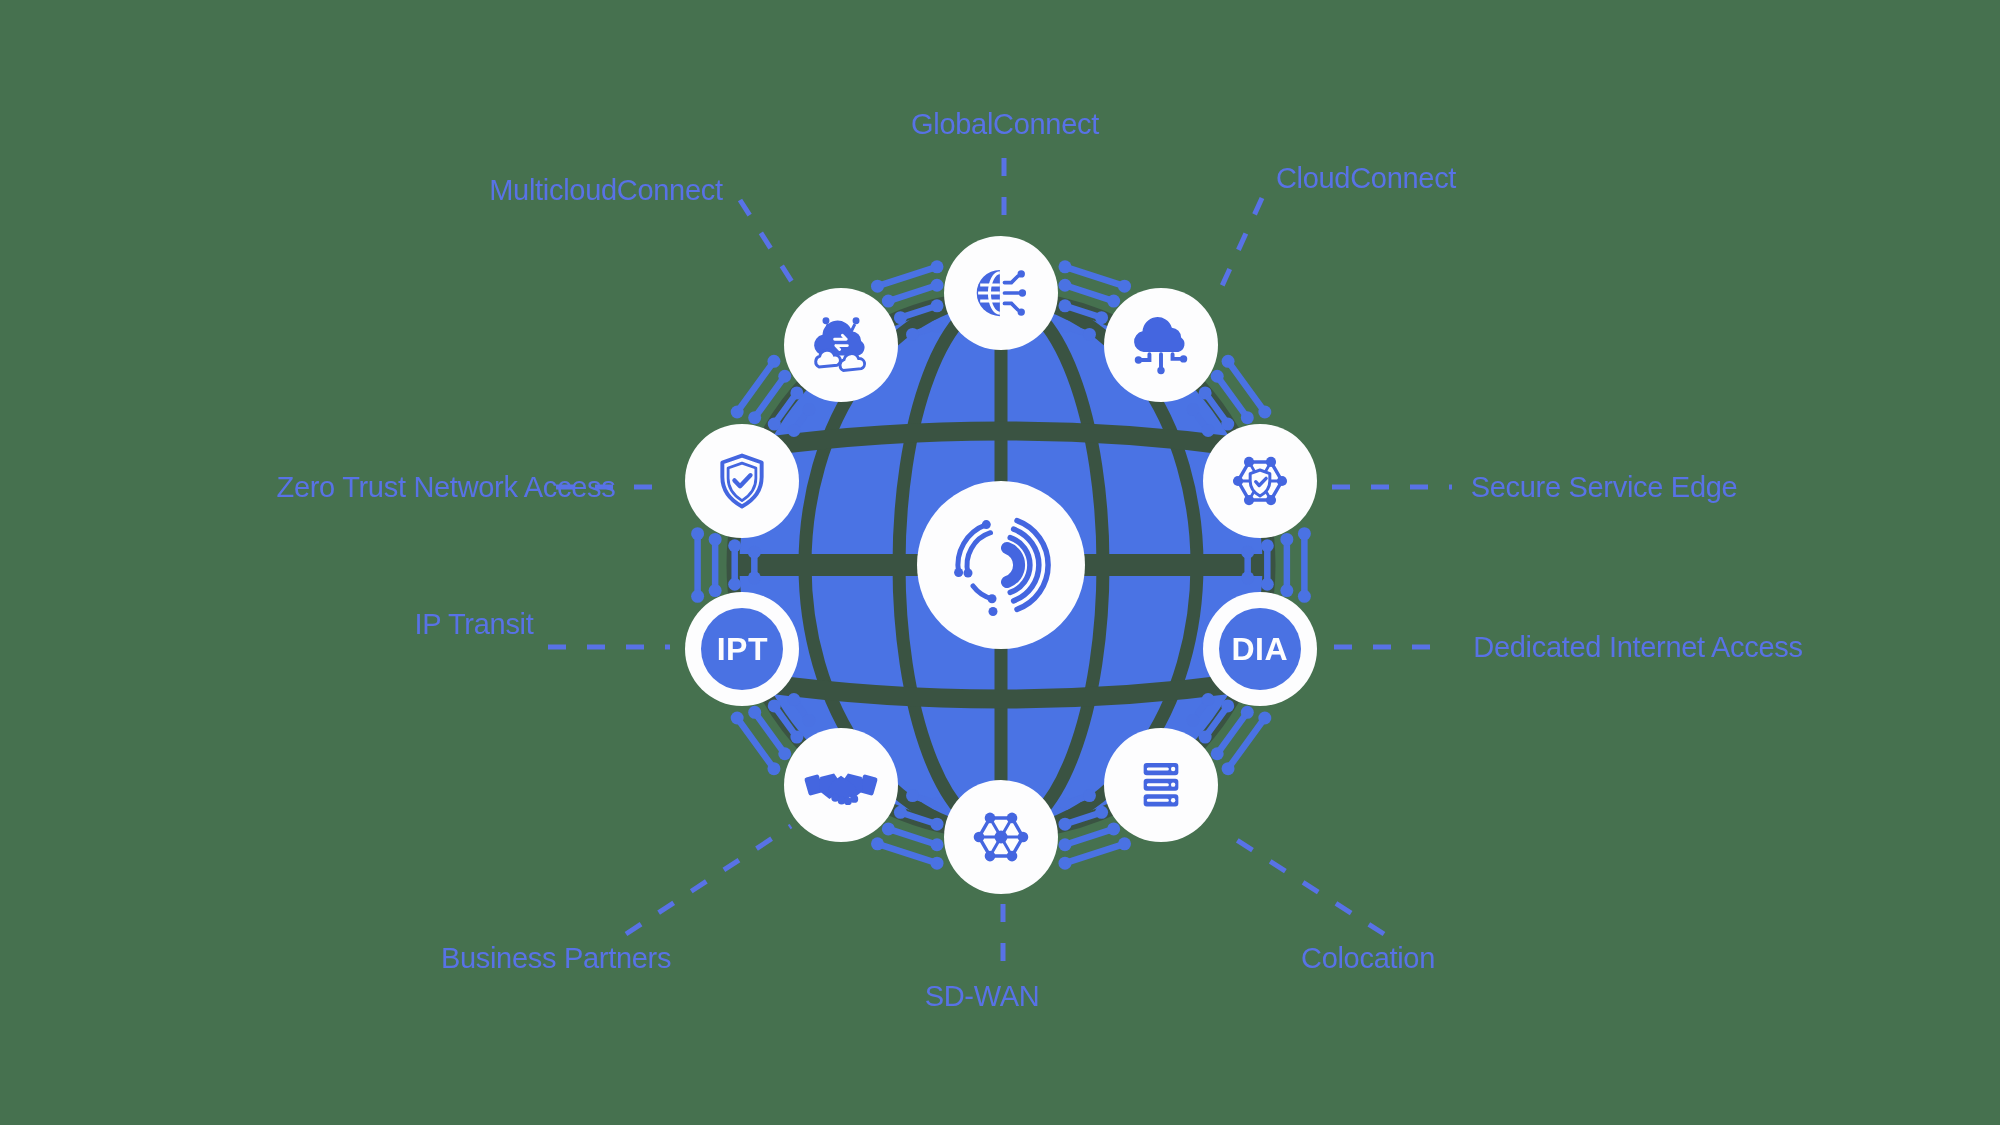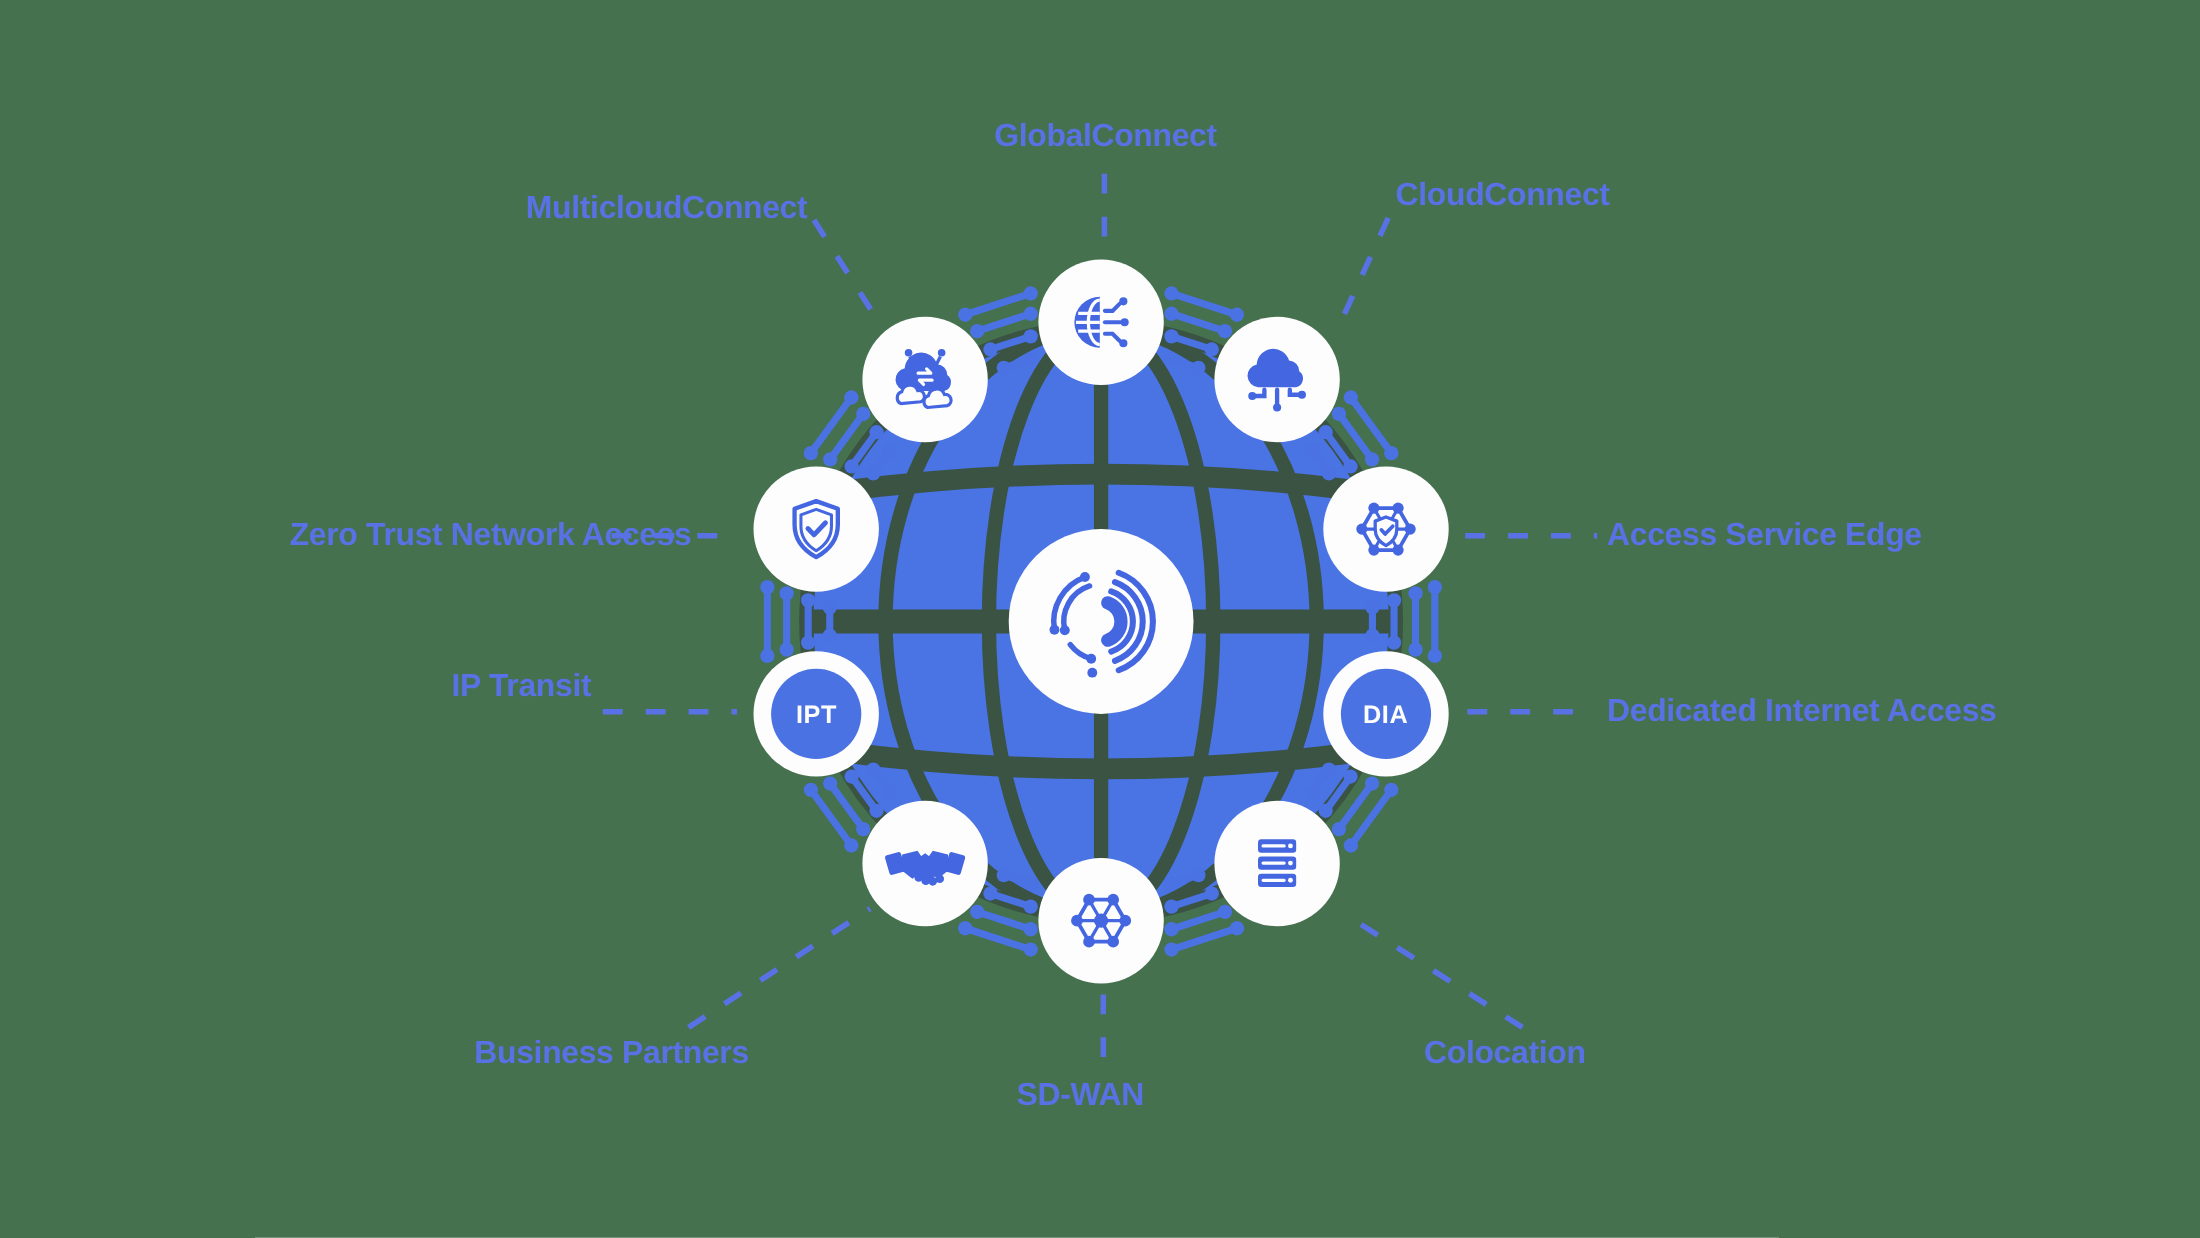--- a/index.html
+++ b/index.html
@@ -16,27 +16,27 @@
     background:var(--node,#fdfdfe);
     border-radius:50%;
     display:flex;align-items:center;justify-content:center;
   }
   .node .icon{display:flex;align-items:center;justify-content:center;}
   .badge-inner{
     width:82px;height:82px;border-radius:50%;
     background:var(--elem,#4a72e3);
     color:var(--node,#fdfdfe);
     display:flex;align-items:center;justify-content:center;
-    font-weight:700;font-size:23px;letter-spacing:.5px;
+    font-weight:700;font-size:32px;letter-spacing:.5px;
   }
   .label{
     position:absolute;
     transform:translate(-50%,-50%);
     color:var(--labelc,#5872e6);
-    font-weight:700;font-size:29px;letter-spacing:-0.3px;
+    font-weight:400;font-size:29px;letter-spacing:-0.3px;
     white-space:nowrap;
   }
 </style>
 </head>
 <body>
 
 <div class="canvas" id="canvas">
     <svg id="scene" width="2000" height="1125" viewBox="0 0 2000 1125">
       <g>
         <circle cx="1001" cy="565" r="268" fill="#4a73e4" stroke="#3a5342" stroke-width="13"></circle>
@@ -248,21 +248,21 @@
             <circle cx="22.5" cy="15.5" r="4.4"></circle>
       <circle cx="13" cy="32" r="4.4"></circle>
             <circle cx="22.5" cy="48.5" r="4.4"></circle>
             <circle cx="41.5" cy="48.5" r="4.4"></circle>
     </g>
     <path d="M32 22.5 l8.5 3.2 v6.3 c0 6.5 -3.8 10.5 -8.5 13 c-4.7 -2.5 -8.5 -6.5 -8.5 -13 v-6.3 z" fill="#fdfdfe" stroke="#4466e0" stroke-width="2.6" stroke-linejoin="round"></path>
     <path d="M28.3 32.6 l3 3.3 l6 -6.2" fill="none" stroke="#4466e0" stroke-width="2.9" stroke-linecap="round" stroke-linejoin="round"></path>
         </svg>
       </span>
     </div>
-    <div class="label" style="left: 1604px; top: 487px;">Access Service Edge</div>
+    <div class="label" style="left: 1604px; top: 487px;">Secure Service Edge</div>
     <div class="node" style="left: 1202.69px; top: 592.053px; height: 114px; width: 114px;">
       <div class="badge-inner">
         <span>DIA</span>
       </div>
     </div>
     <div class="label" style="left: 1638px; top: 647px;">Dedicated Internet Access</div>
     <div class="node" style="left: 1103.88px; top: 728.053px; height: 114px; width: 114px;">
       <span class="icon">
         <svg viewBox="0 0 64 64" width="74" height="74">
     <g fill="#4466e0">

